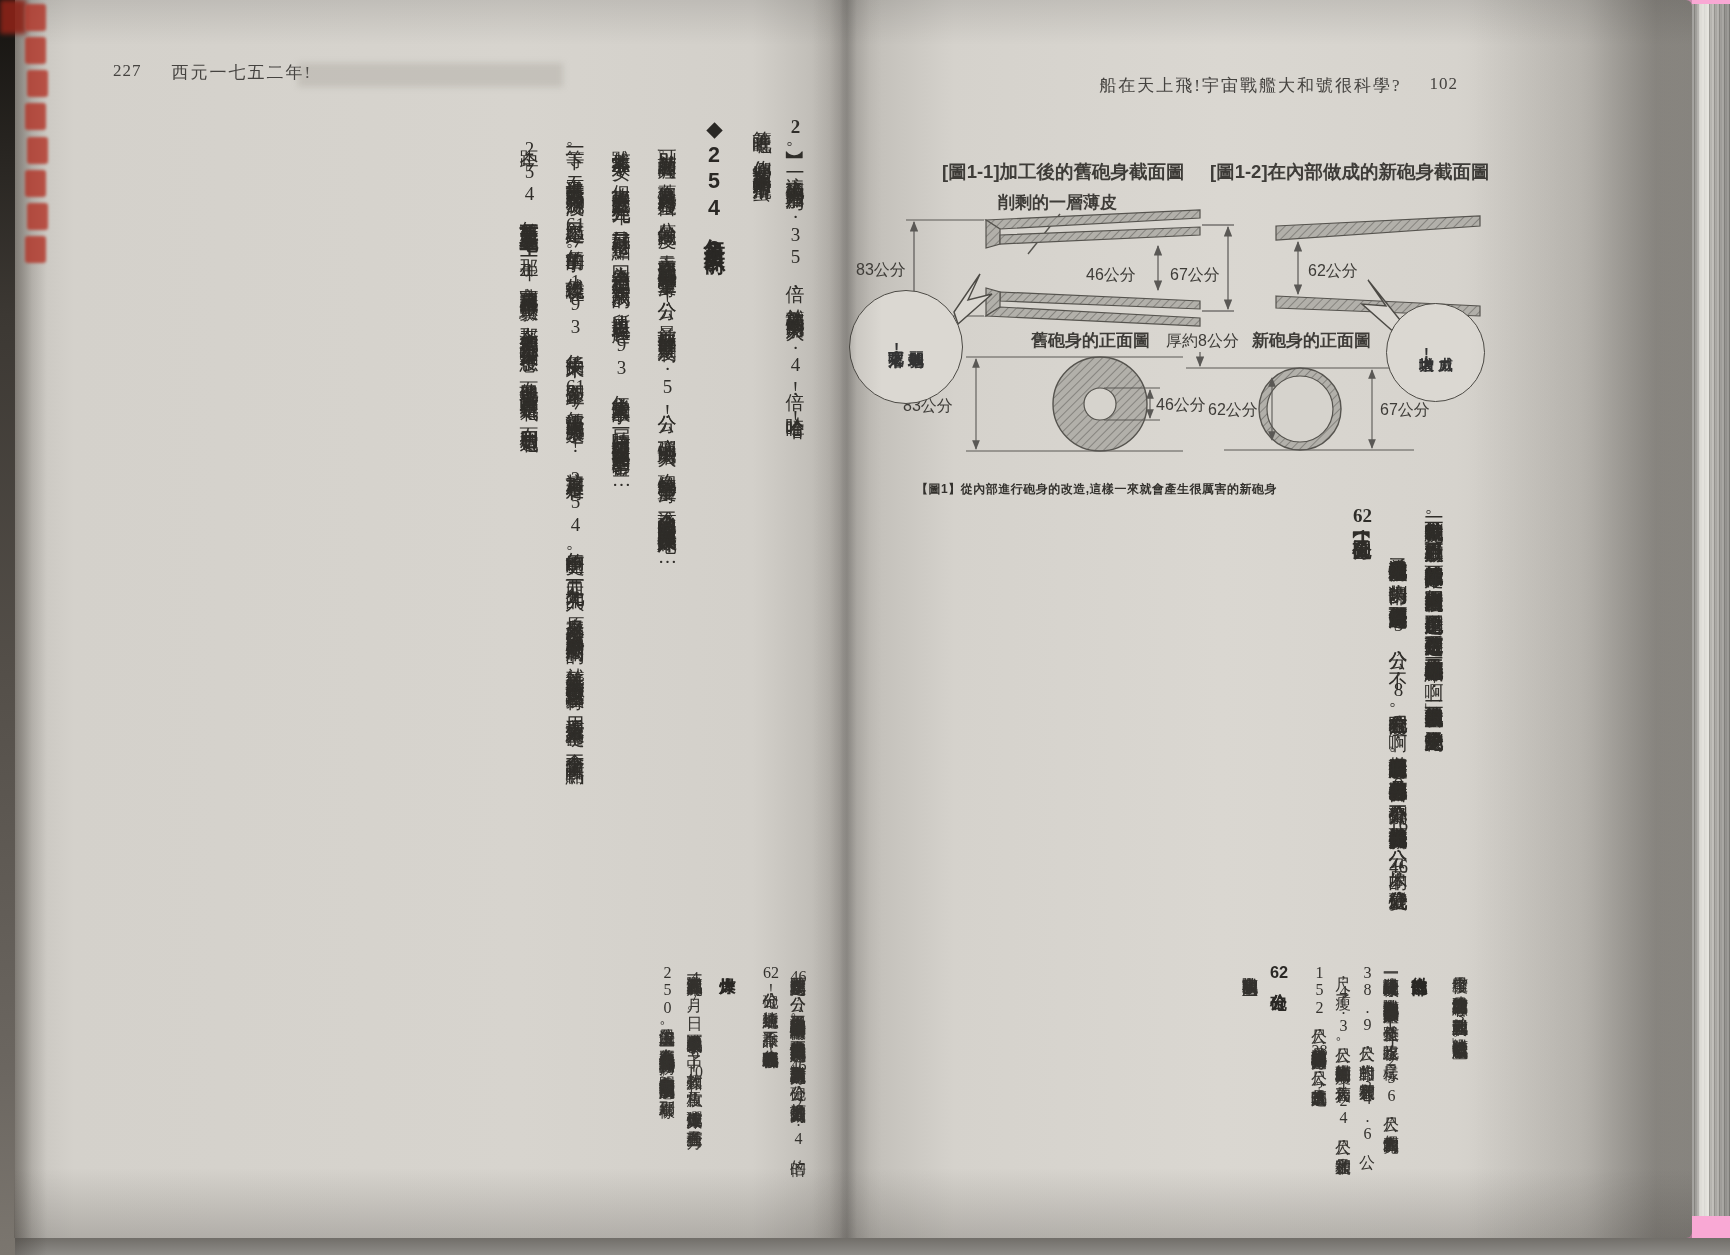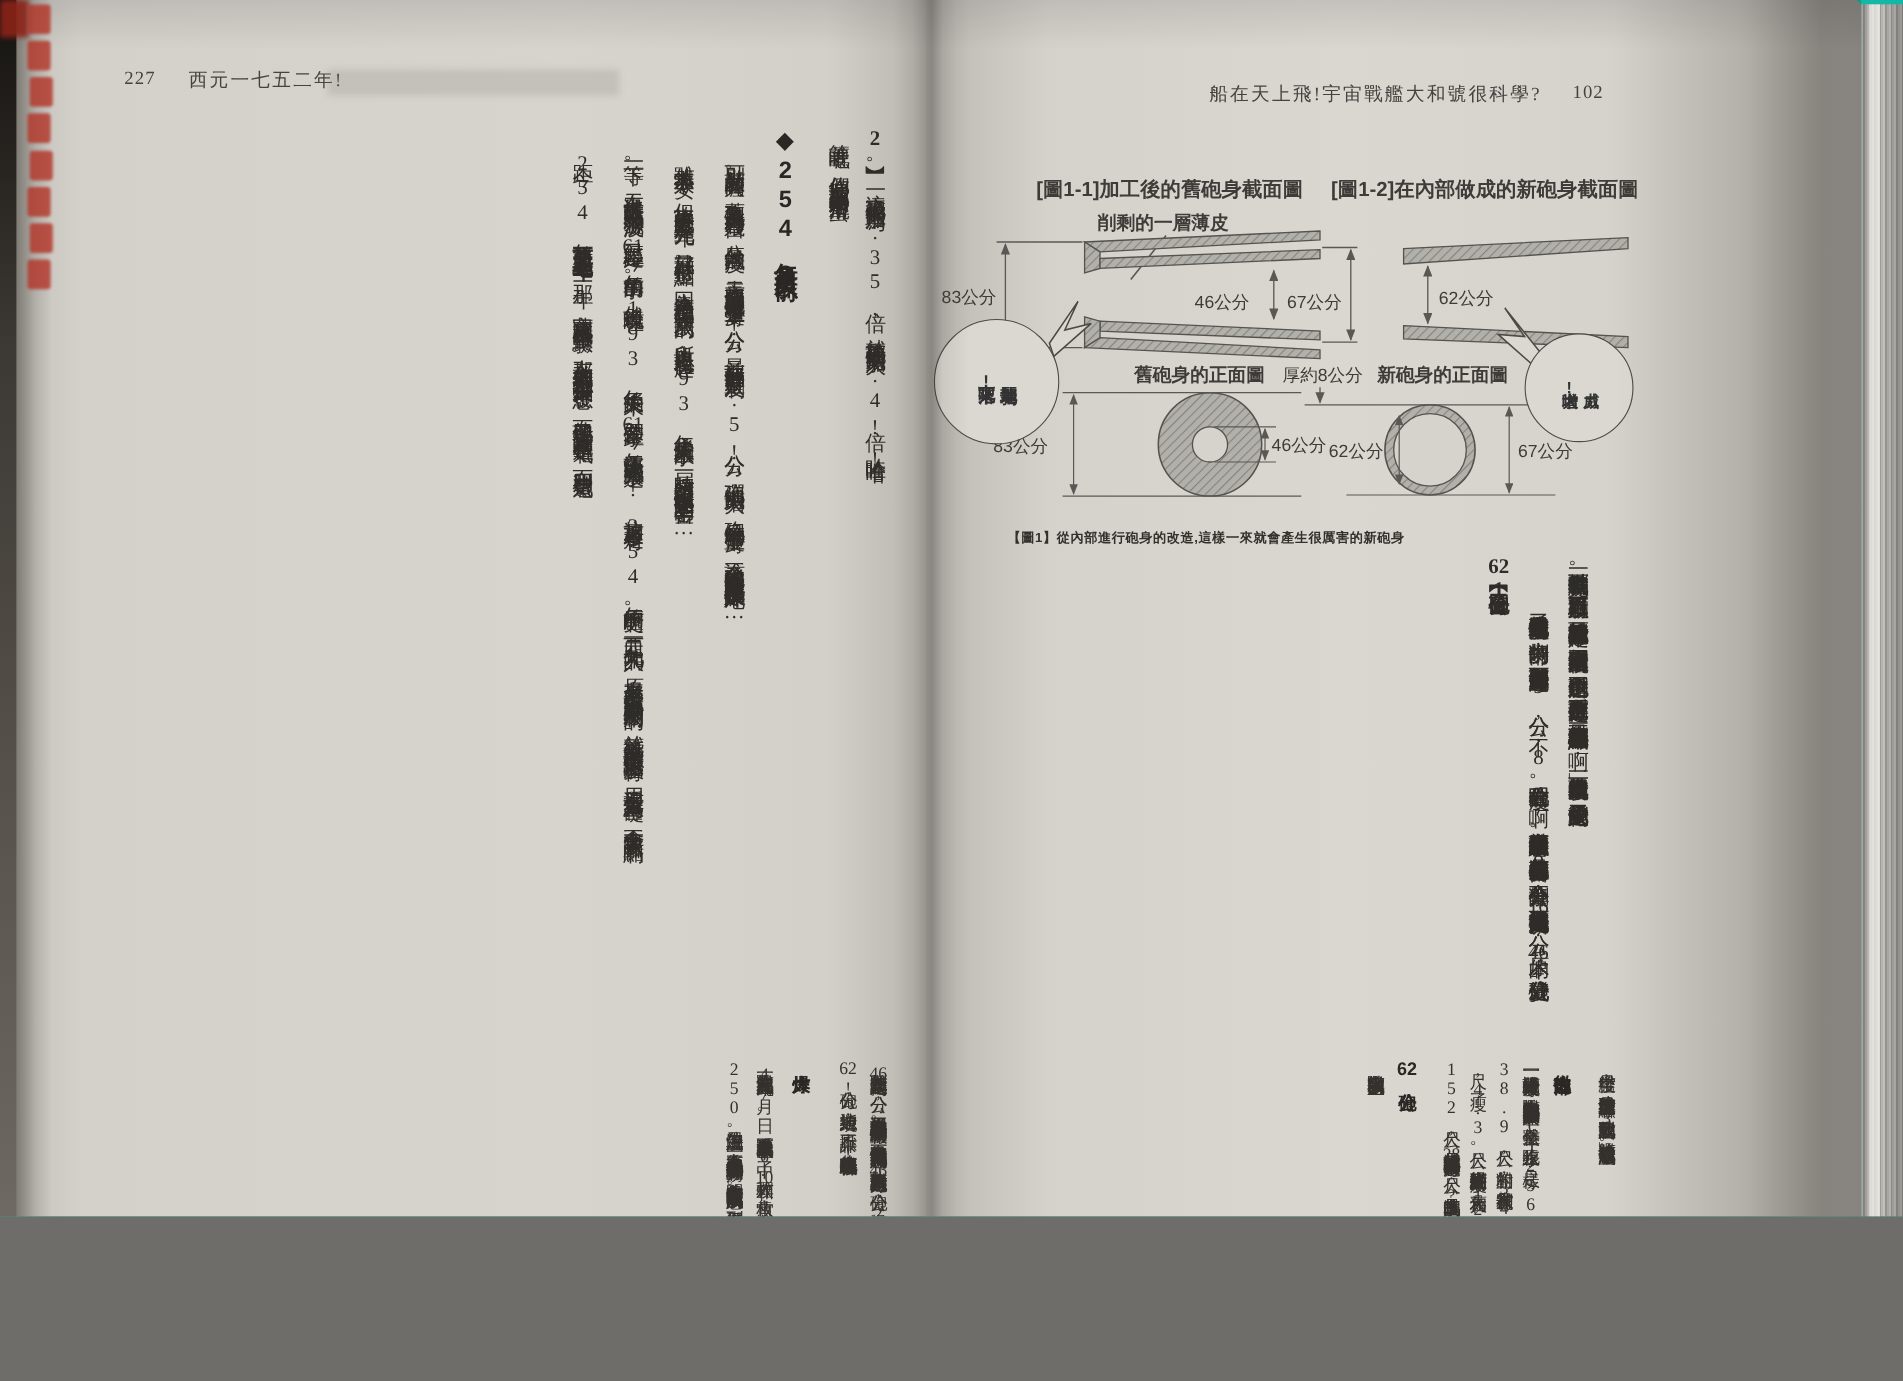--- a/index.html
+++ b/index.html
@@ -1,17 +1,17 @@
 <!DOCTYPE html>
 <html><head>
 <meta charset="utf-8">
 <style>
   html,body { margin:0; padding:0; background:#6f6d69; }
-  .stage { position:relative; width:1730px; height:1106px; overflow:hidden;
-           background:#14b8a6; font-family:"Liberation Serif","DejaVu Serif",serif; }
+  .stage { position:relative; width:1730px; height:1255px; overflow:hidden;
+           background:#f9a8d4; font-family:"Liberation Serif","DejaVu Serif",serif; }
 
   
   .paper { position:absolute; left:14px; top:0; width:1678px; height:1238px;
     background:
       linear-gradient(180deg, rgba(0,0,0,.10), rgba(0,0,0,0) 45px),
       linear-gradient(90deg,#a39f98 0,#c9c6c0 18px,#d4d1cb 60px,#d7d4ce 30%,#d3d0ca 44%,
         #bcb9b3 48.6%,#a8a5a0 49.4%,#c2bfb9 51%,#d5d2cc 56%,#dad7d1 72%,#d6d3cd 86%,
         #c5c2bc 94%,#a19e98 100%);
     border-radius:0 6px 6px 0; }
   .spine-shade { position:absolute; left:812px; top:0; width:70px; height:1238px; z-index:60; pointer-events:none;

